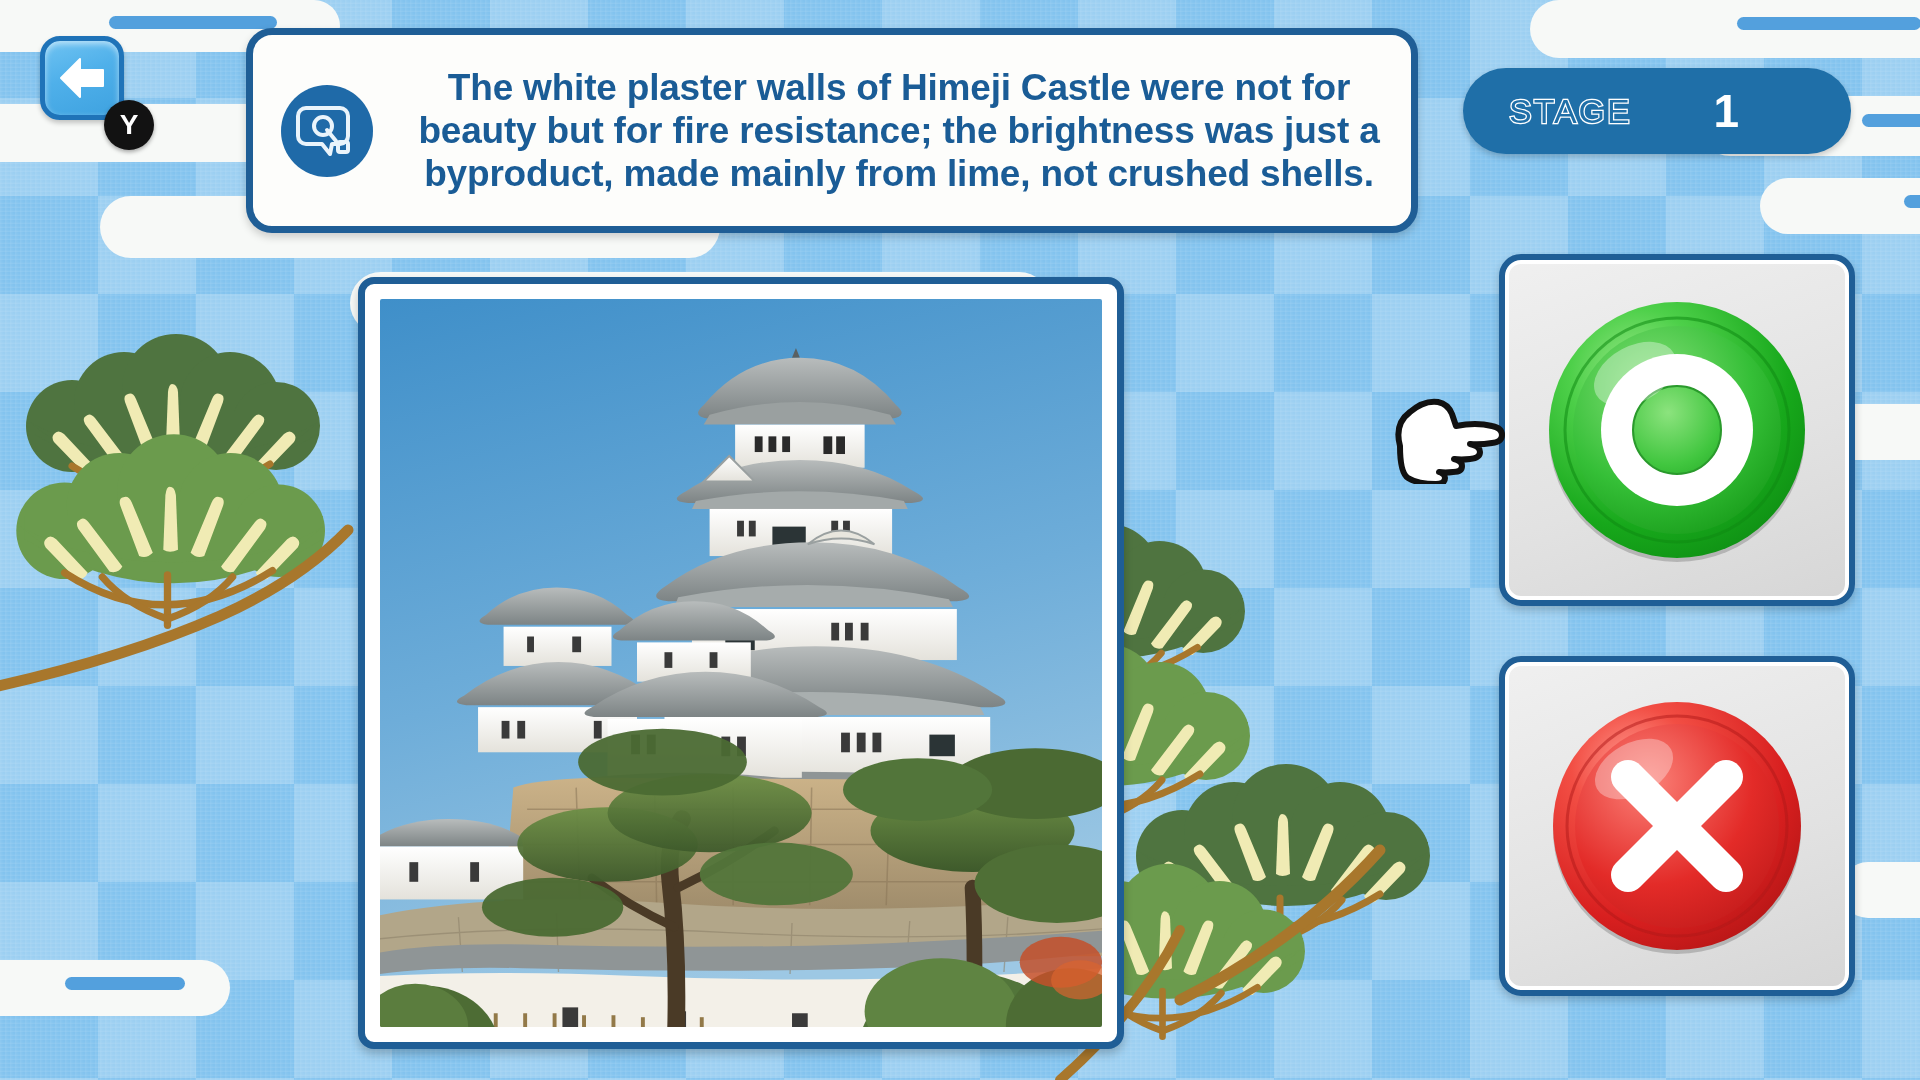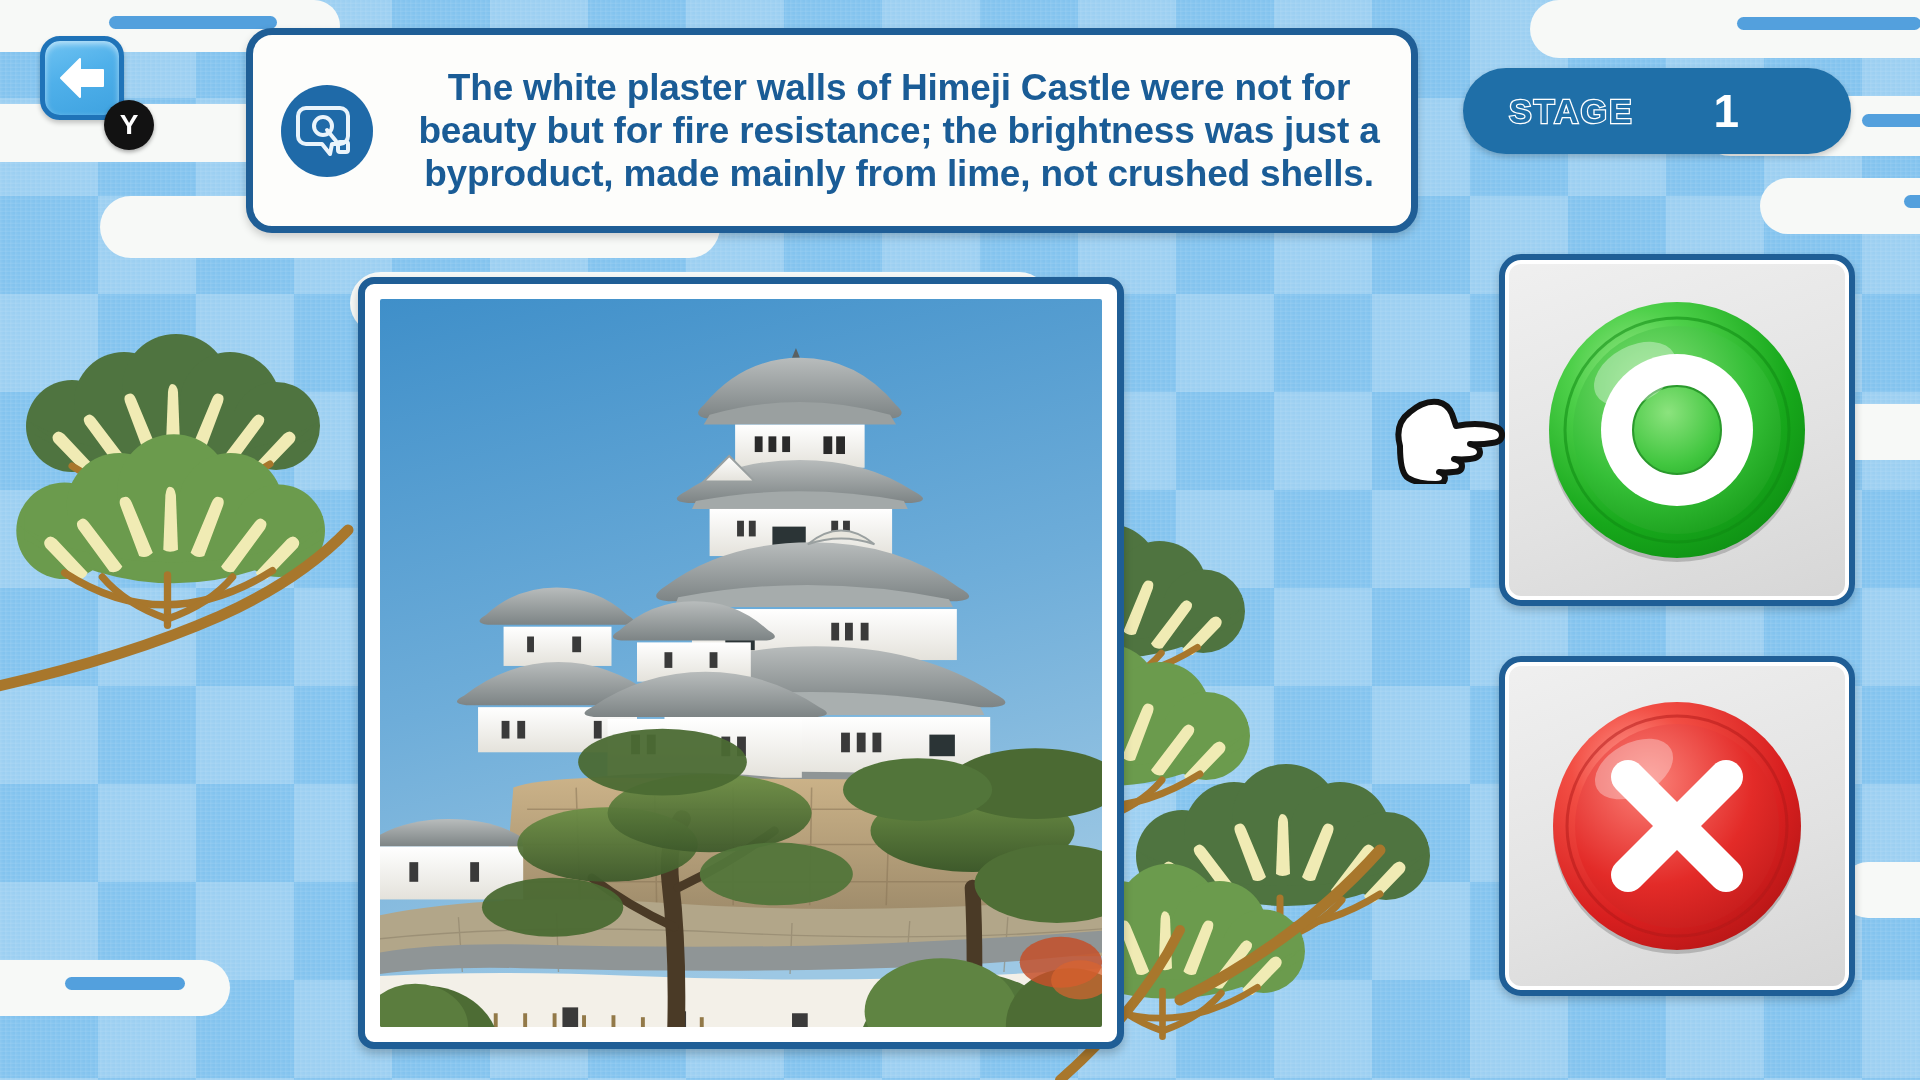--- a/index.html
+++ b/index.html
@@ -105,21 +105,21 @@
   .stage-badge {
     position:absolute; left:1463px; top:68px;
     width:388px; height:86px;
     background:#1f6fa8;
     border-radius:43px;
     display:flex; align-items:center;
     box-shadow:0 3px 6px rgba(0,0,0,0.2);
   }
   .stage-label {
     margin-left:46px;
-    font-size:34px; font-weight:bold;
+    font-size:34px; font-weight:normal;
     letter-spacing:2px;
     color:#1f6fa8;
     -webkit-text-stroke:2.5px #ffffff;
     paint-order:stroke fill;
   }
   .stage-number {
     margin-left:auto; margin-right:112px;
     font-size:46px; font-weight:bold;
     color:#ffffff;
   }

